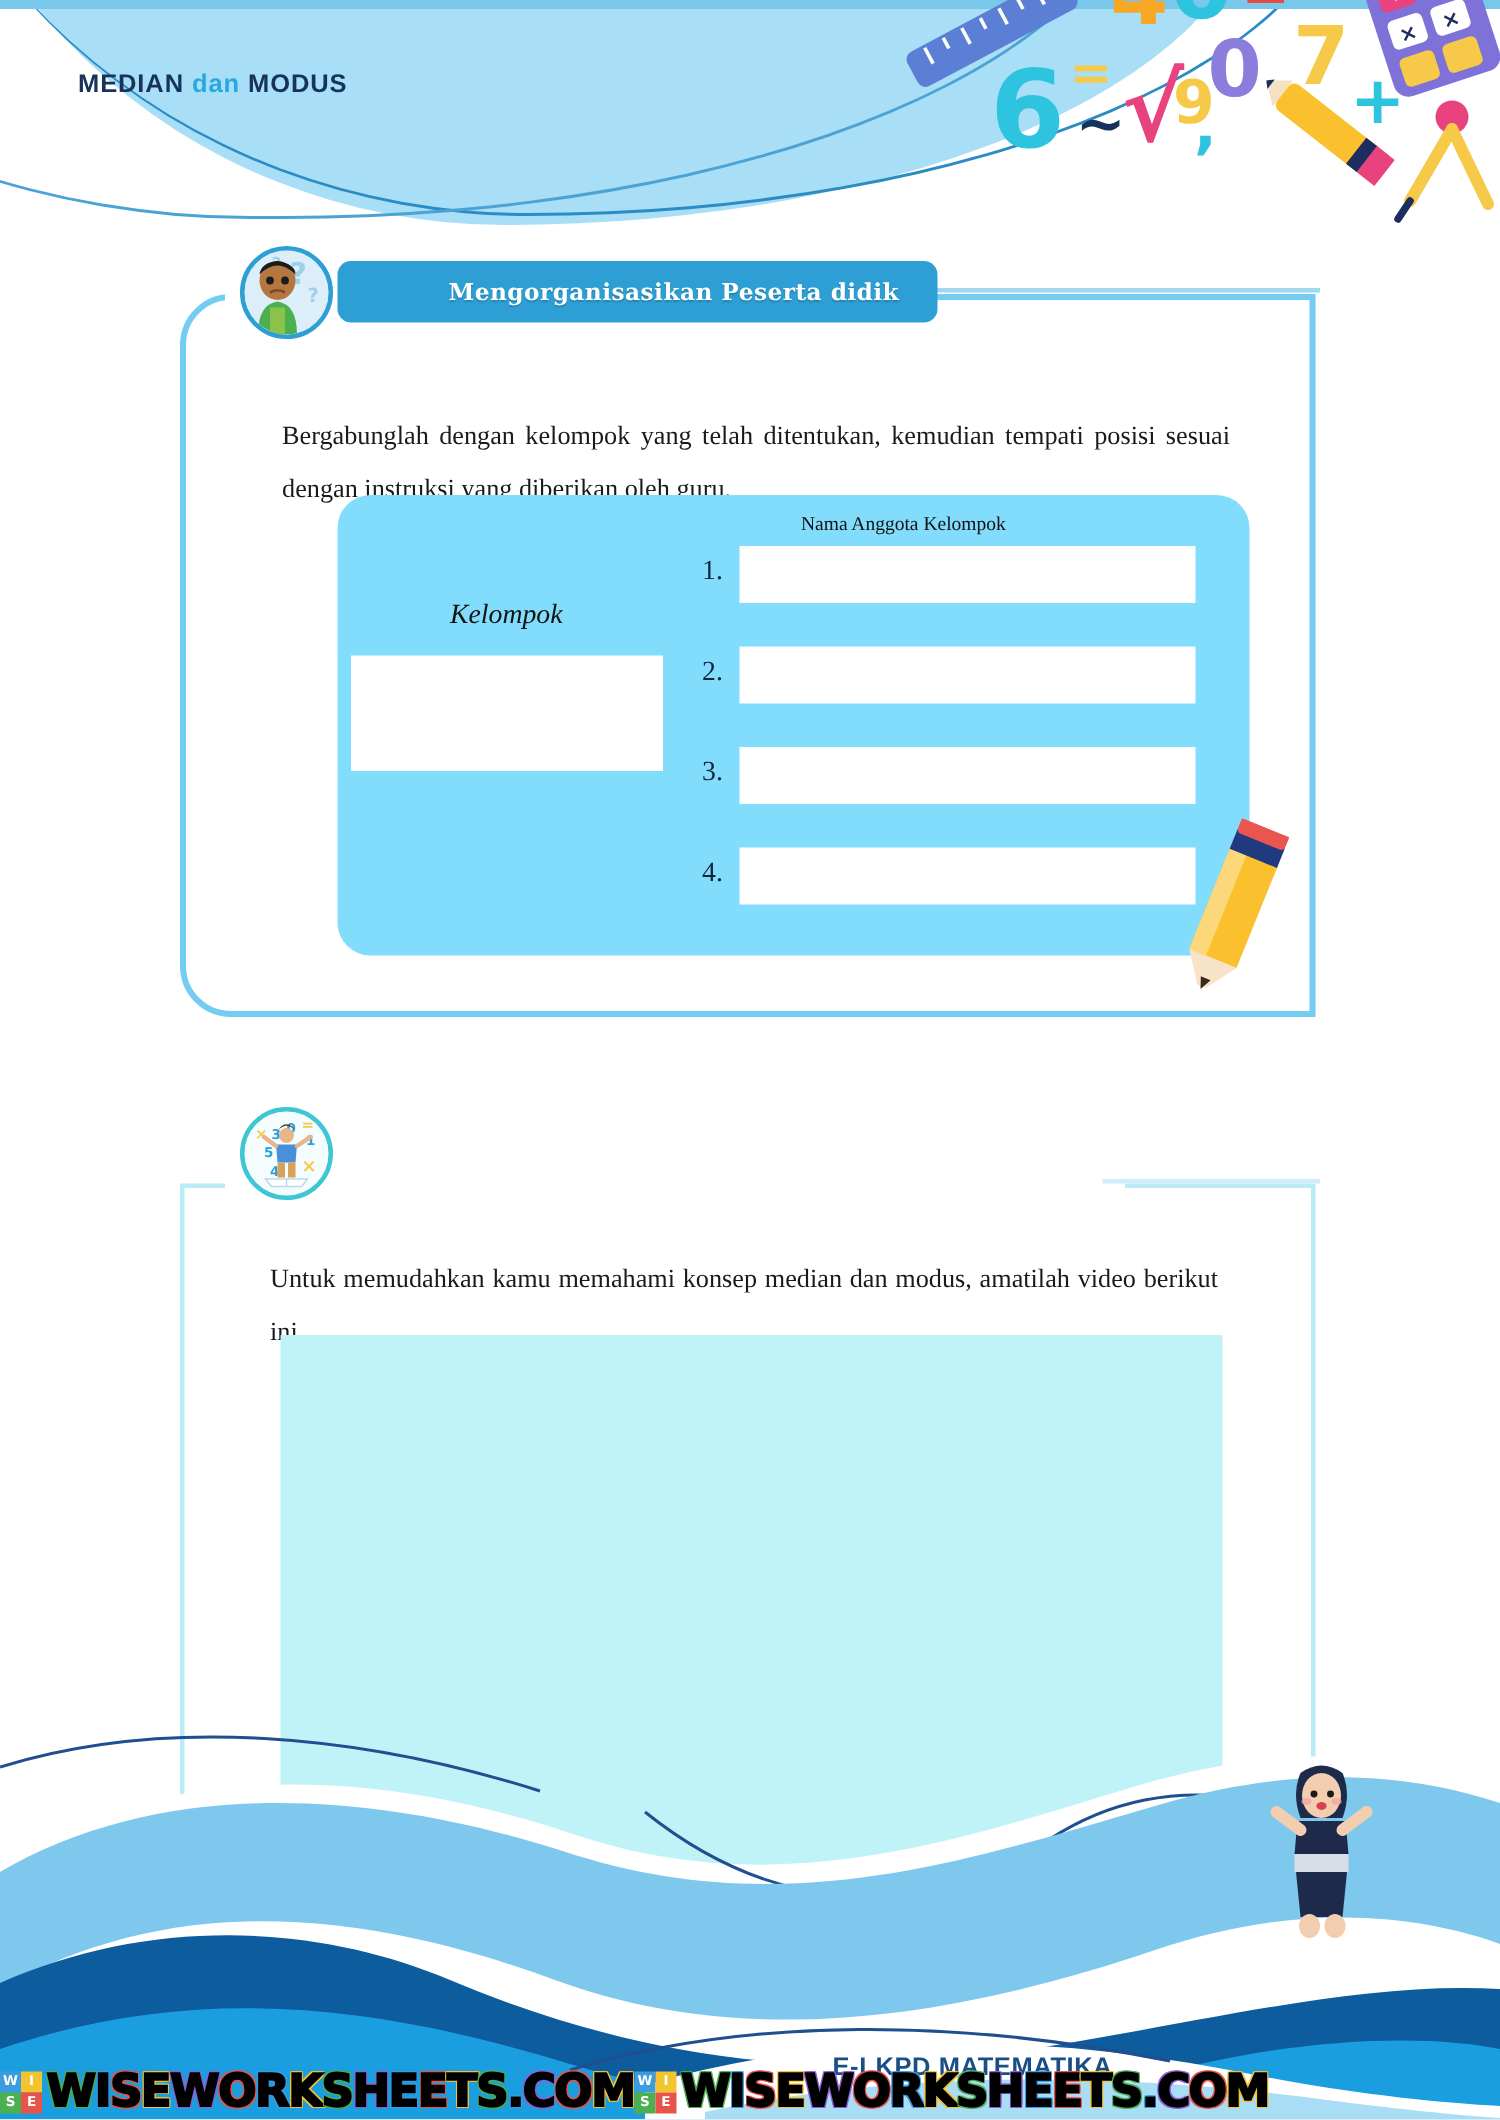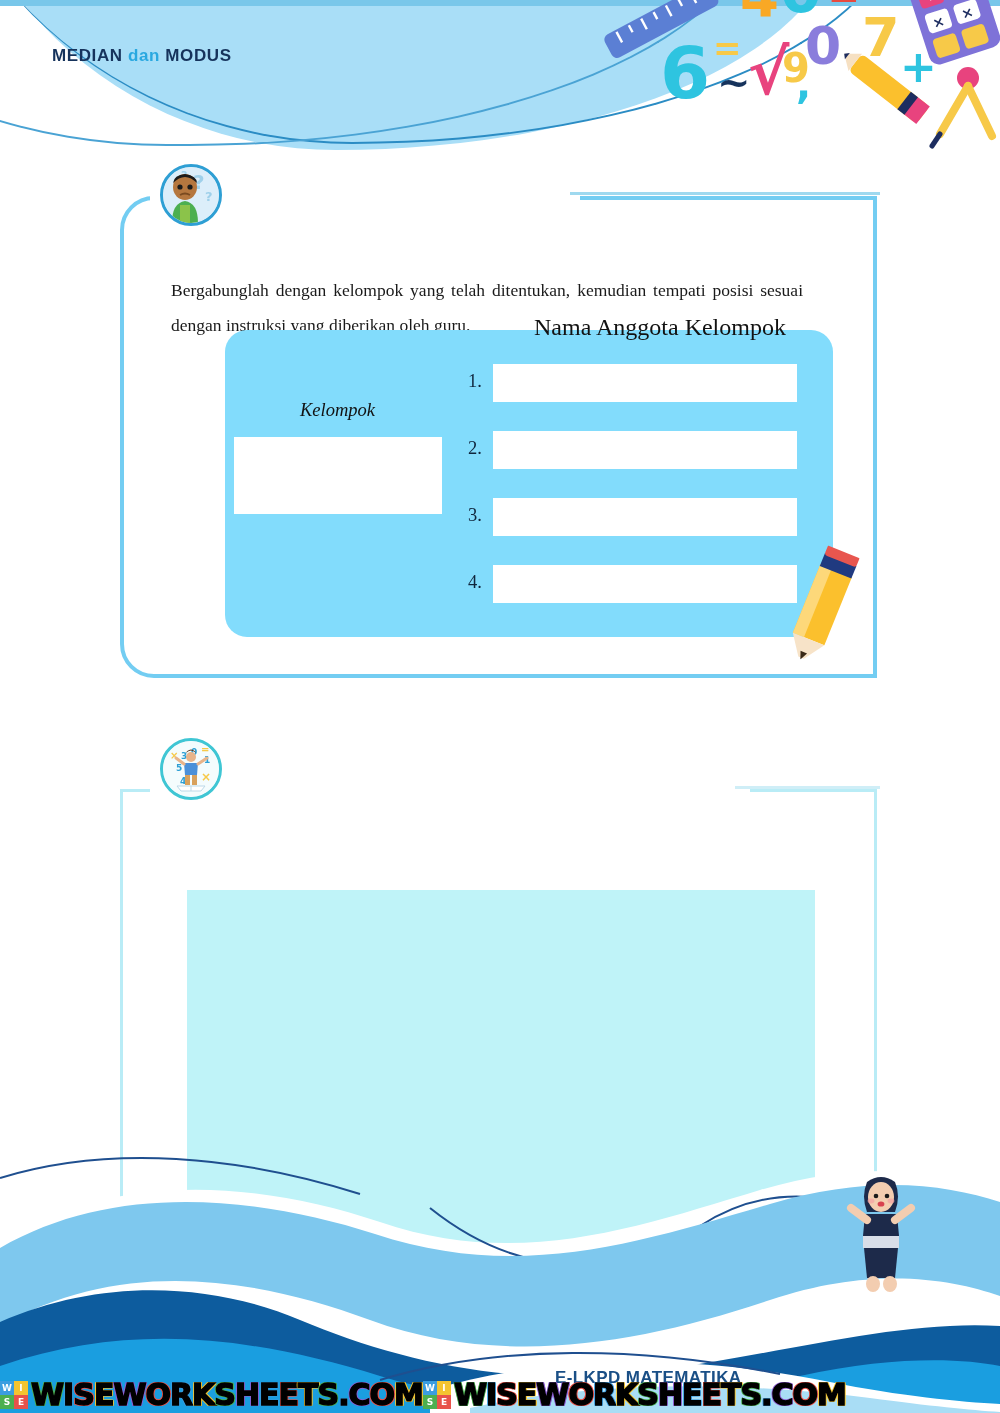--- a/index.html
+++ b/index.html
@@ -83,34 +83,34 @@
   }
   .av1{left:160px;top:164px;border:3px solid #2e9fd4;background:#ddeef8;}
   .av2{left:160px;top:738px;border:3px solid #3fc6d4;background:#eef8fb;}
 
   
   .para{
     position:absolute;width:632px;
     font-family:"Liberation Serif", serif;font-size:17.5px;color:#1a1a1a;
     text-align:justify;line-height:2.05;
   }
-  .para1{left:171px;top:255px;}
+  .para1{left:188px;top:255px;}
   .para2{left:180px;top:817px;}
 
   
   .group-card{
     position:absolute;left:225px;top:330px;width:608px;height:307px;
     background:#82dcfc;border-radius:22px;
   }
   .lbl{
     position:absolute;font-family:"Liberation Serif", serif;
     font-size:18.5px;color:#121212;white-space:nowrap;
   }
   .lbl-kelompok{left:300px;top:400px;font-style:italic;}
-  .lbl-nama{left:534px;top:314px;font-size:24px;}
+  .lbl-nama{left:534px;top:341px;font-size:13px;}
   .box-kelompok{
     position:absolute;left:234px;top:437px;width:208px;height:77px;background:#ffffff;
   }
   .member-num{
     position:absolute;font-family:"Liberation Serif", serif;
     font-size:18.5px;color:#10263d;
   }
   .member-field{position:absolute;background:#ffffff;}
 
   
@@ -239,20 +239,23 @@
         <line x1="368" y1="100" x2="392" y2="150" stroke="#f7c948" stroke-width="8" stroke-linecap="round"></line>
         <line x1="340" y1="148" x2="332" y2="160" stroke="#1d2d60" stroke-width="5" stroke-linecap="round"></line>
       </g>
     </svg>
   </div>
 
   <div class="frame1"></div>
   <div class="frame1-mask"></div>
   <div class="banner-line" style="left:570px;top:192px;width:310px;"></div>
 
+  <div class="banner banner1">
+    <span>Mengorganisasikan Peserta didik</span>
+  </div>
 
   <div class="avatar av1">
     <svg width="56" height="56" viewBox="0 0 56 56">
       <circle cx="28" cy="28" r="28" fill="#dceefa"></circle>
       <text x="30" y="22" font-family="DejaVu Sans, sans-serif" font-size="20" font-weight="bold" fill="#9fd0ea">?</text>
       <text x="42" y="34" font-family="DejaVu Sans, sans-serif" font-size="13" font-weight="bold" fill="#9fd0ea">?</text>
       <text x="18" y="12" font-family="DejaVu Sans, sans-serif" font-size="11" font-weight="bold" fill="#9fd0ea">?</text>
       <ellipse cx="22" cy="20" rx="12" ry="13" fill="#b5773f"></ellipse>
       <path d="M10 16 Q22 4 34 16 Q34 9 22 7 Q11 8 10 16 Z" fill="#1c1c1c"></path>
       <circle cx="17" cy="20" r="2.6" fill="#1c1c1c"></circle>
@@ -316,20 +319,21 @@
       <path d="M21 22 L35 22 L34 34 L22 34 Z" fill="#4a90d9"></path>
       <line x1="21" y1="23" x2="13" y2="17" stroke="#e8b48a" stroke-width="3" stroke-linecap="round"></line>
       <line x1="35" y1="23" x2="44" y2="17" stroke="#e8b48a" stroke-width="3" stroke-linecap="round"></line>
       <rect x="22" y="34" width="5" height="10" fill="#d8a15c"></rect>
       <rect x="29" y="34" width="5" height="10" fill="#d8a15c"></rect>
       <path d="M14 45 L42 45 L38 50 L18 50 Z" fill="#ffffff" stroke="#bcd9e8" stroke-width="1"></path>
       <line x1="28" y1="45" x2="28" y2="50" stroke="#bcd9e8" stroke-width="1"></line>
     </svg>
   </div>
 
+  <p class="para para2">Untuk memudahkan kamu memahami konsep median dan modus, amatilah video berikut ini.</p>
 
   <div class="video-box">
     
   </div>
 
   <div class="waves">
     <svg width="1000" height="283" viewBox="0 0 1000 283" preserveAspectRatio="none">
       <path d="M0,110 C120,40 260,52 380,92 C520,140 640,96 760,60 C860,30 940,40 1000,58 L1000,283 L0,283 Z" fill="#ffffff"></path>
       <path d="M0,48 C110,14 240,26 360,64" stroke="#1f4f8f" stroke-width="2" fill="none"></path>
       <path d="M430,78 C520,150 620,150 700,96 C780,44 880,62 960,142" stroke="#1f4f8f" stroke-width="2" fill="none"></path>

